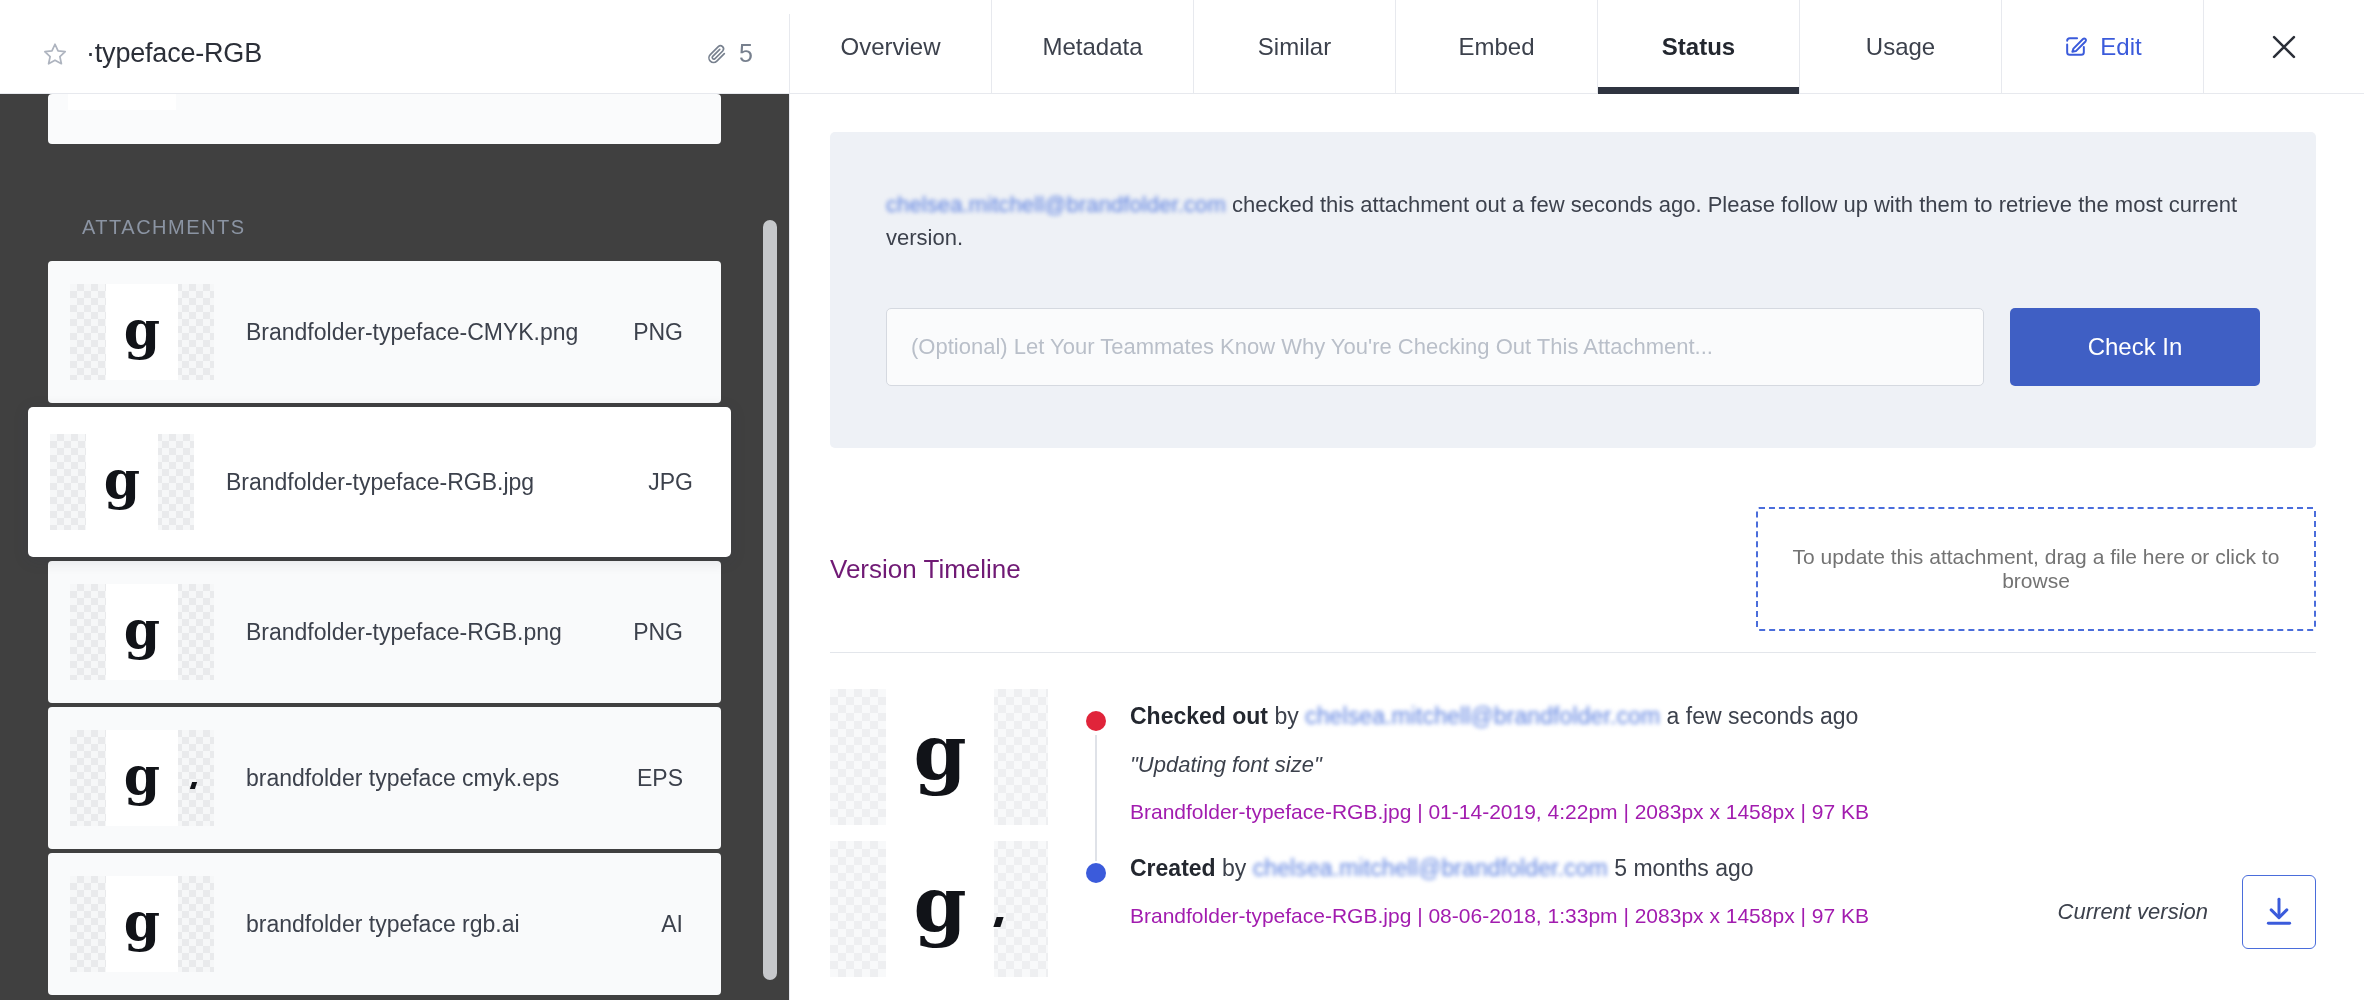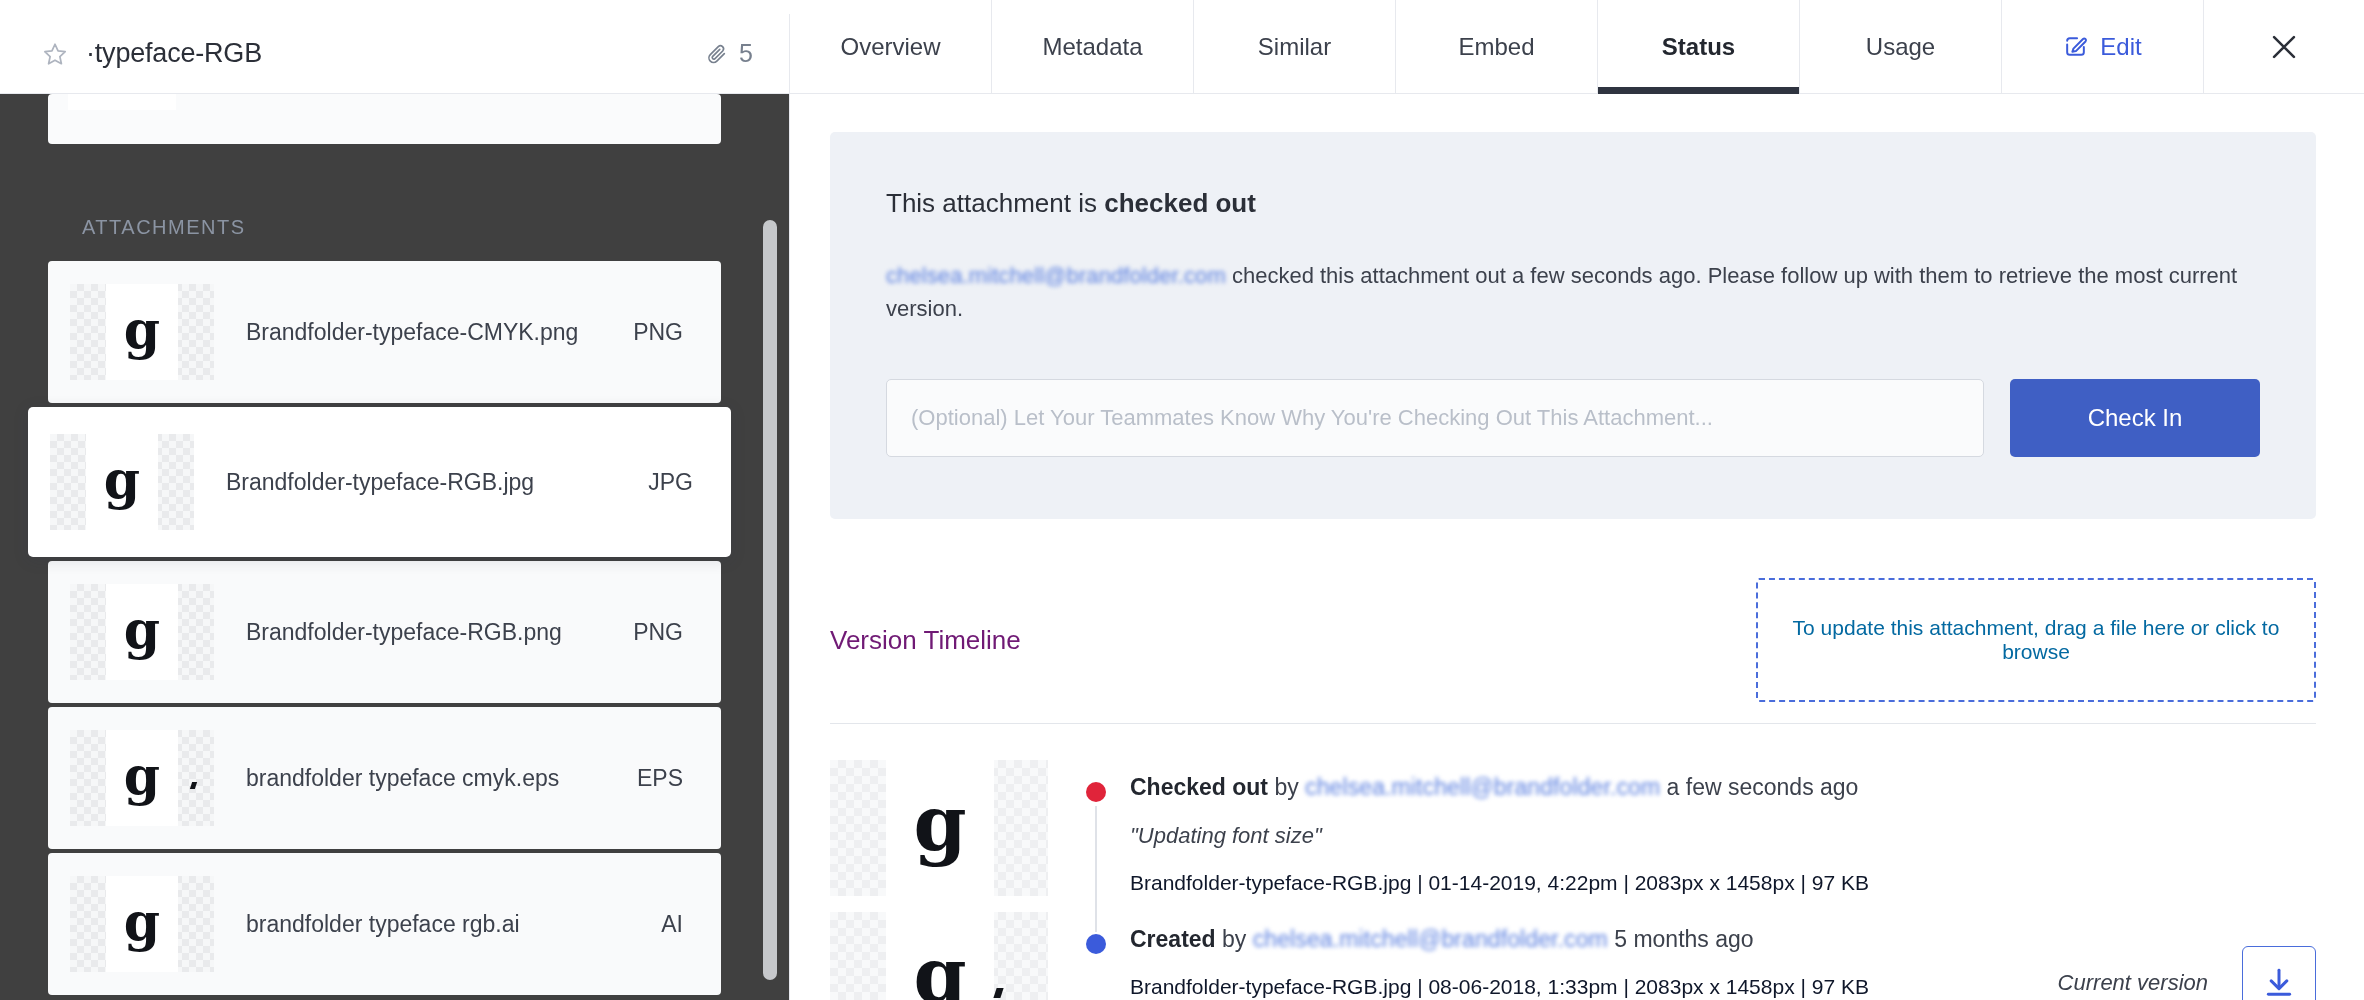--- a/index.html
+++ b/index.html
@@ -280,21 +280,21 @@
     flex: 0 0 auto;
   }
   .dropzone {
     margin-left: auto;
     flex: 0 0 560px;
     height: 124px;
     border: 2px dashed #4a6ddb;
     border-radius: 3px;
     display: flex; align-items: center; justify-content: center;
     font-size: 21px;
-    color: #0369a1;
+    color: #737373;
     text-align: center;
     padding: 0 16px;
     cursor: pointer;
     background: #fff;
   }
   .divider {
     border-top: 1px solid #e3e6eb;
     margin-top: 18px;
   }
 
@@ -363,21 +363,21 @@
   }
   .tl-head-line b { font-weight: bold; color: #23272f; }
   .tl-quote {
     font-size: 22px;
     font-style: italic;
     color: #3c414c;
     margin-bottom: 22px;
   }
   .tl-meta {
     font-size: 21px;
-    color: #0f172a;
+    color: #a21caf;
     white-space: nowrap;
   }
   .tl-right {
     flex: 0 0 auto;
     display: flex; align-items: center; gap: 34px;
     padding-top: 34px;
     margin-left: 24px;
   }
   .current-version {
     font-size: 22px;
@@ -506,23 +506,20 @@
       </div>
 
       <div class="sb-track">
         <div class="sb-thumb"></div>
       </div>
     </div>
 
     <div class="main">
 
       <div class="checkout-panel">
-        <div class="checkout-heading">
-          <span>This attachment is </span><b>checked out</b>
-        </div>
         <div class="checkout-sub">
           <span class="redacted-email">chelsea.mitchell@brandfolder.com</span><span> checked this attachment out a few seconds ago. Please follow up with them to retrieve the most current version.</span>
         </div>
         <div class="checkin-row">
           <input class="checkin-input" type="text" placeholder="(Optional) Let Your Teammates Know Why You're Checking Out This Attachment..." style="">
           <button class="checkin-btn">Check In</button>
         </div>
       </div>
 
       <div class="timeline-head">

